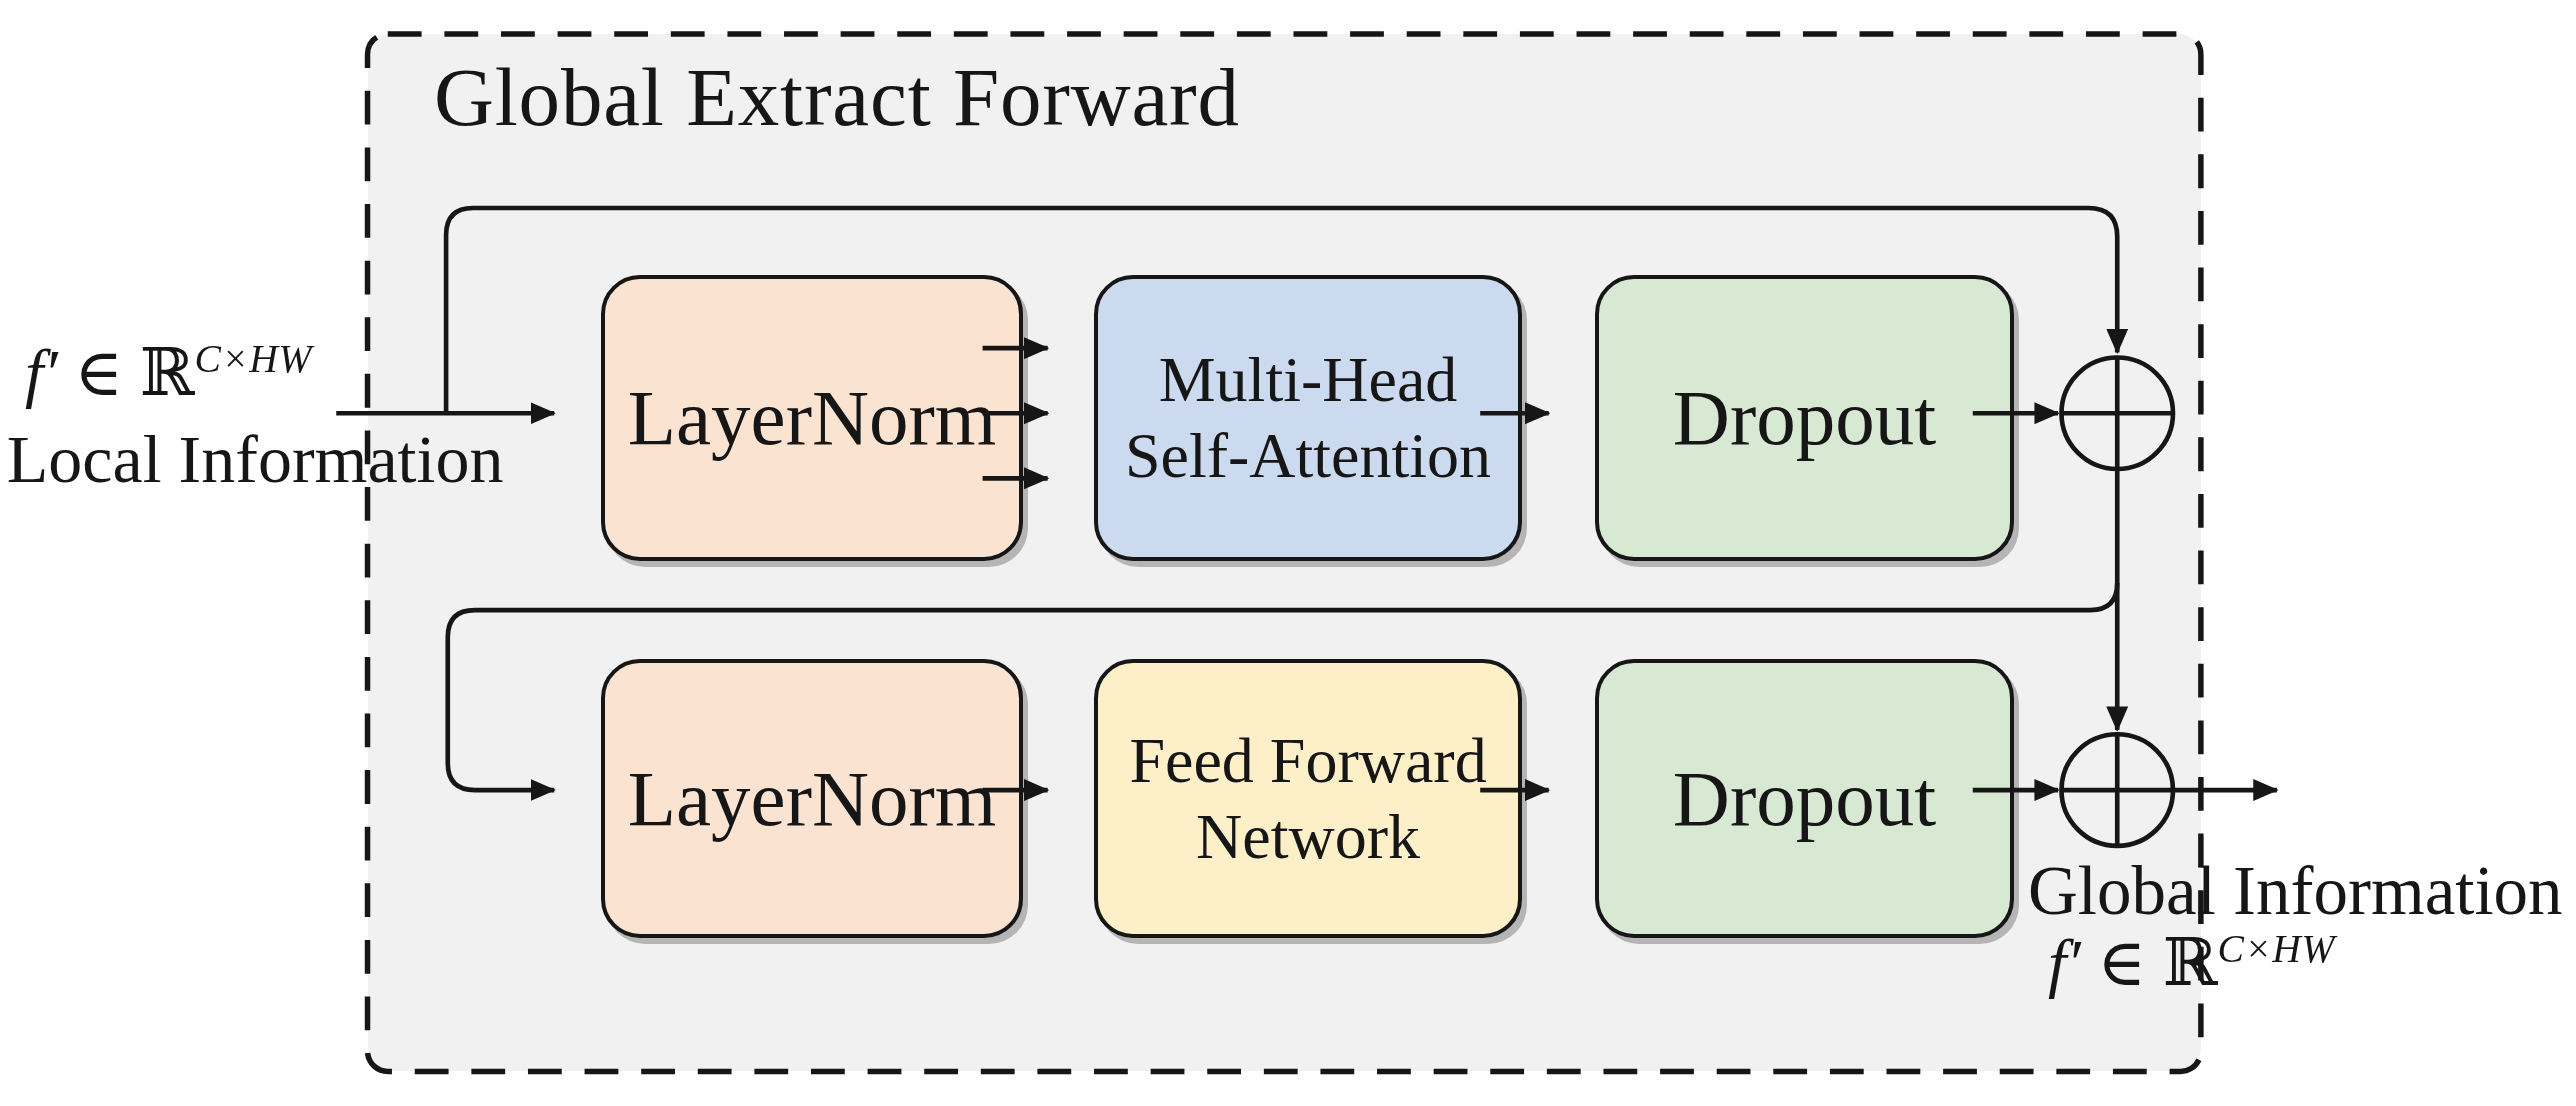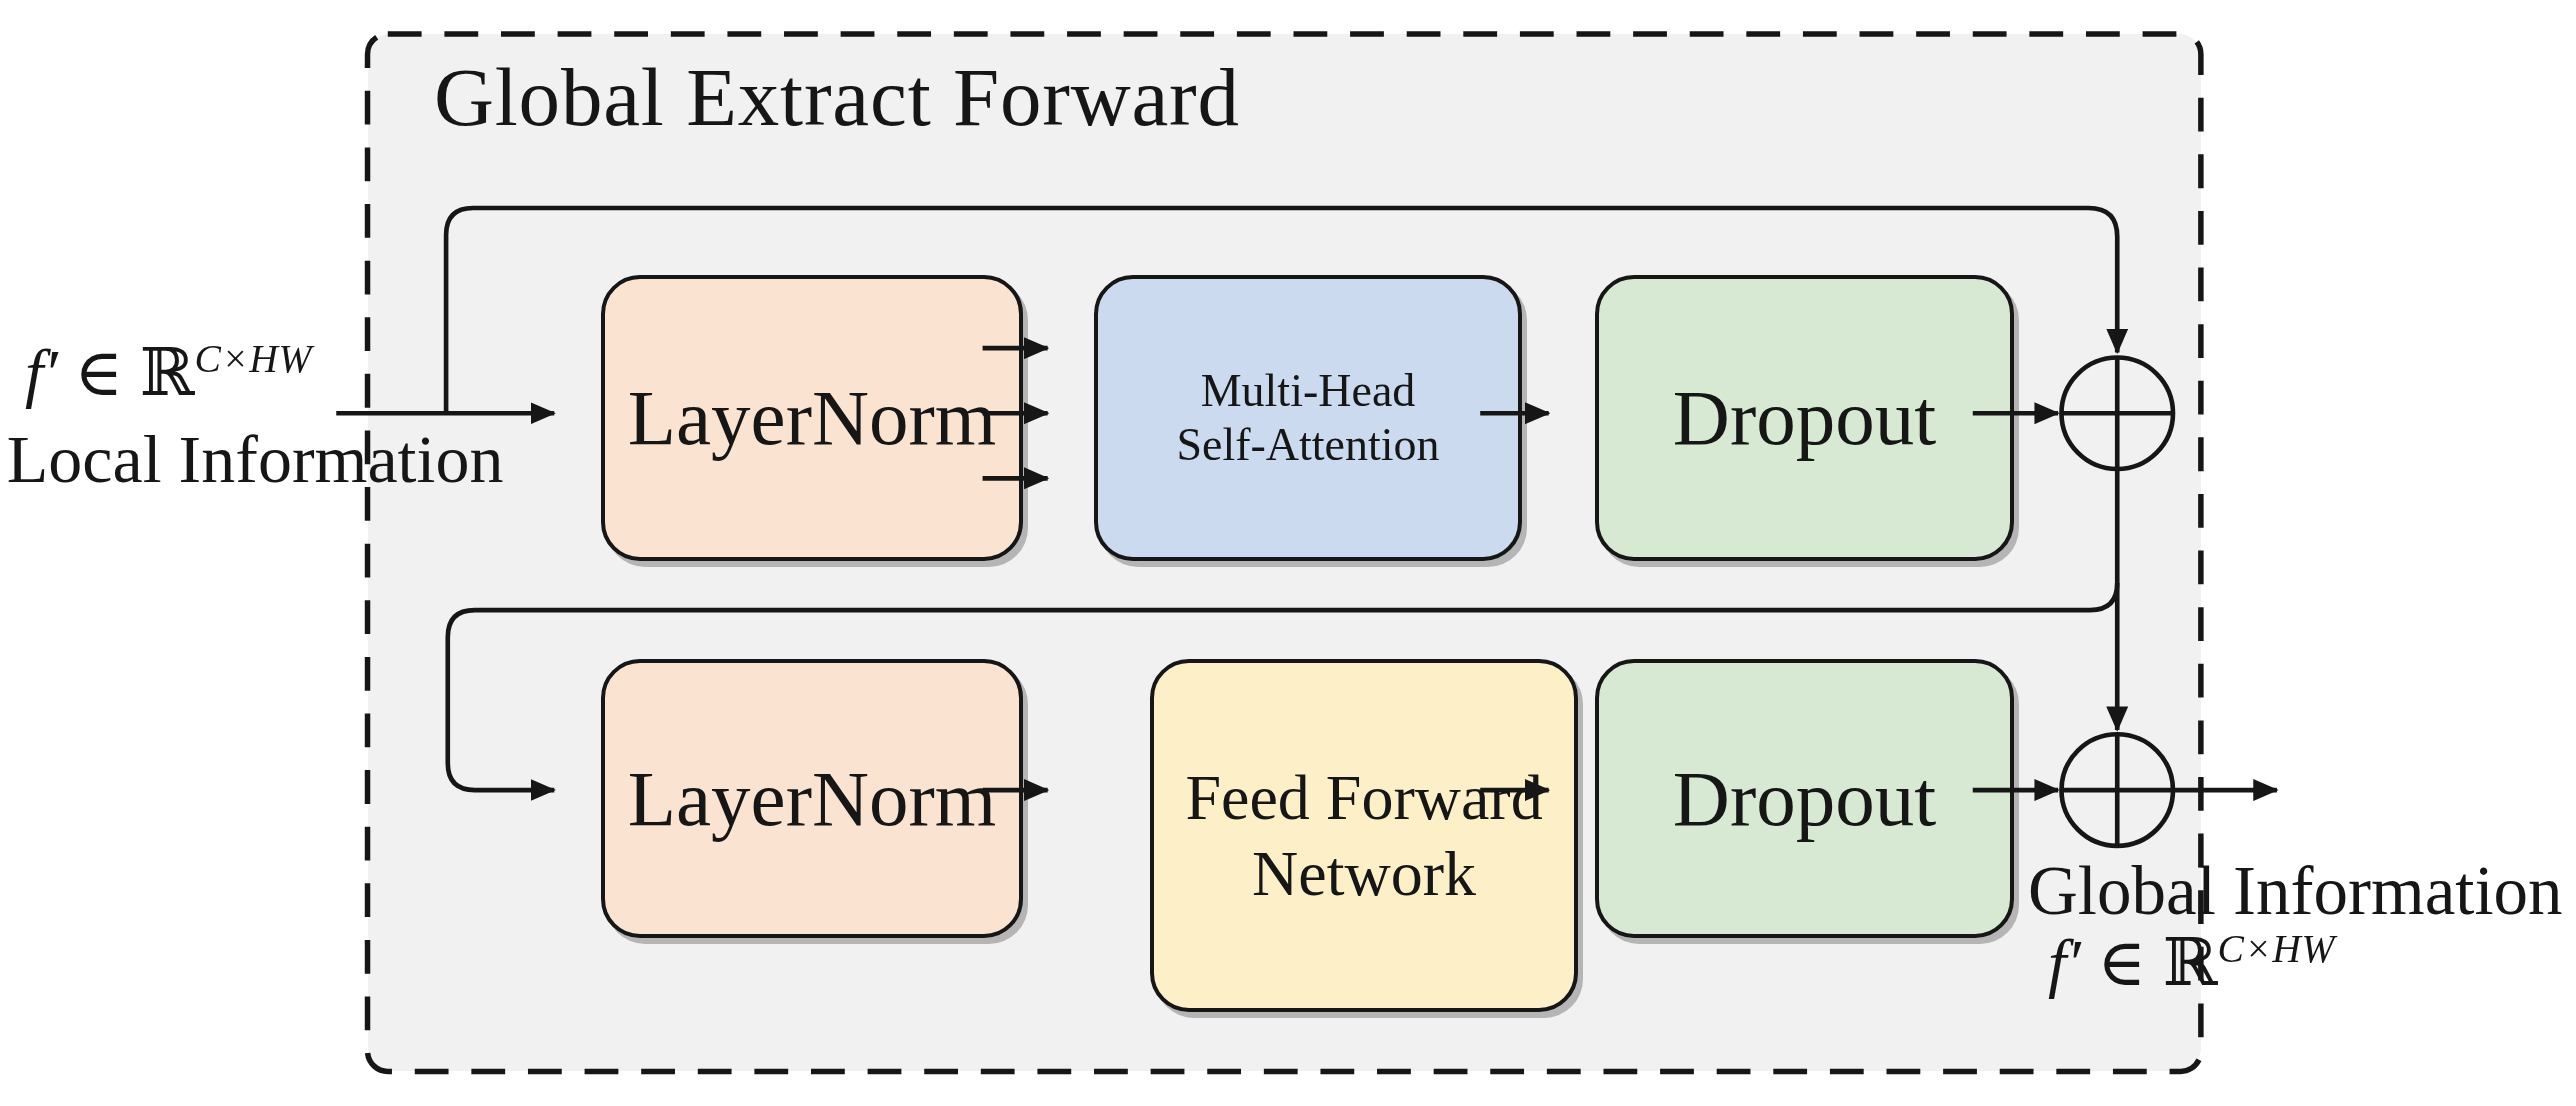--- a/index.html
+++ b/index.html
@@ -41,24 +41,24 @@
     box-shadow: 5px 6px 0 rgba(85, 85, 85, 0.38);
     display: flex;
     align-items: center;
     justify-content: center;
     text-align: center;
     line-height: 1.18;
     margin-left: 43px;
   }
   .box span { white-space: pre-line; }
   .b-ln1  { left: 558px;  top: 275px; width: 422px; height: 286px; font-size: 79px; }
-  .b-mhsa { left: 1051px; top: 275px; width: 428px; height: 286px; font-size: 46px; }
+  .b-mhsa { left: 1051px; top: 275px; width: 428px; height: 286px; font-size: 64px; }
   .b-do1  { left: 1552px; top: 275px; width: 419px; height: 286px; font-size: 79px; }
   .b-ln2  { left: 558px;  top: 659px; width: 422px; height: 279px; font-size: 79px; }
-  .b-ffn  { left: 1107px; top: 659px; width: 428px; height: 353px; font-size: 64px; }
+  .b-ffn  { left: 1051px; top: 659px; width: 428px; height: 279px; font-size: 64px; }
   .b-do2  { left: 1552px; top: 659px; width: 419px; height: 279px; font-size: 79px; }
 
   .lbl { position: absolute; white-space: nowrap; }
   .in-formula  { left: 25px;   top: 334px;  font-size: 66px; }
   .in-caption  { left: 6.8px;    top: 420px;  font-size: 68px; }
   .out-caption { left: 2028px; top: 852px; font-size: 69px; }
   .out-formula { left: 2048px; top: 924px; font-size: 66px; }
   .formula i { font-style: italic; }
   .formula sup {
     font-size: 0.60em;

